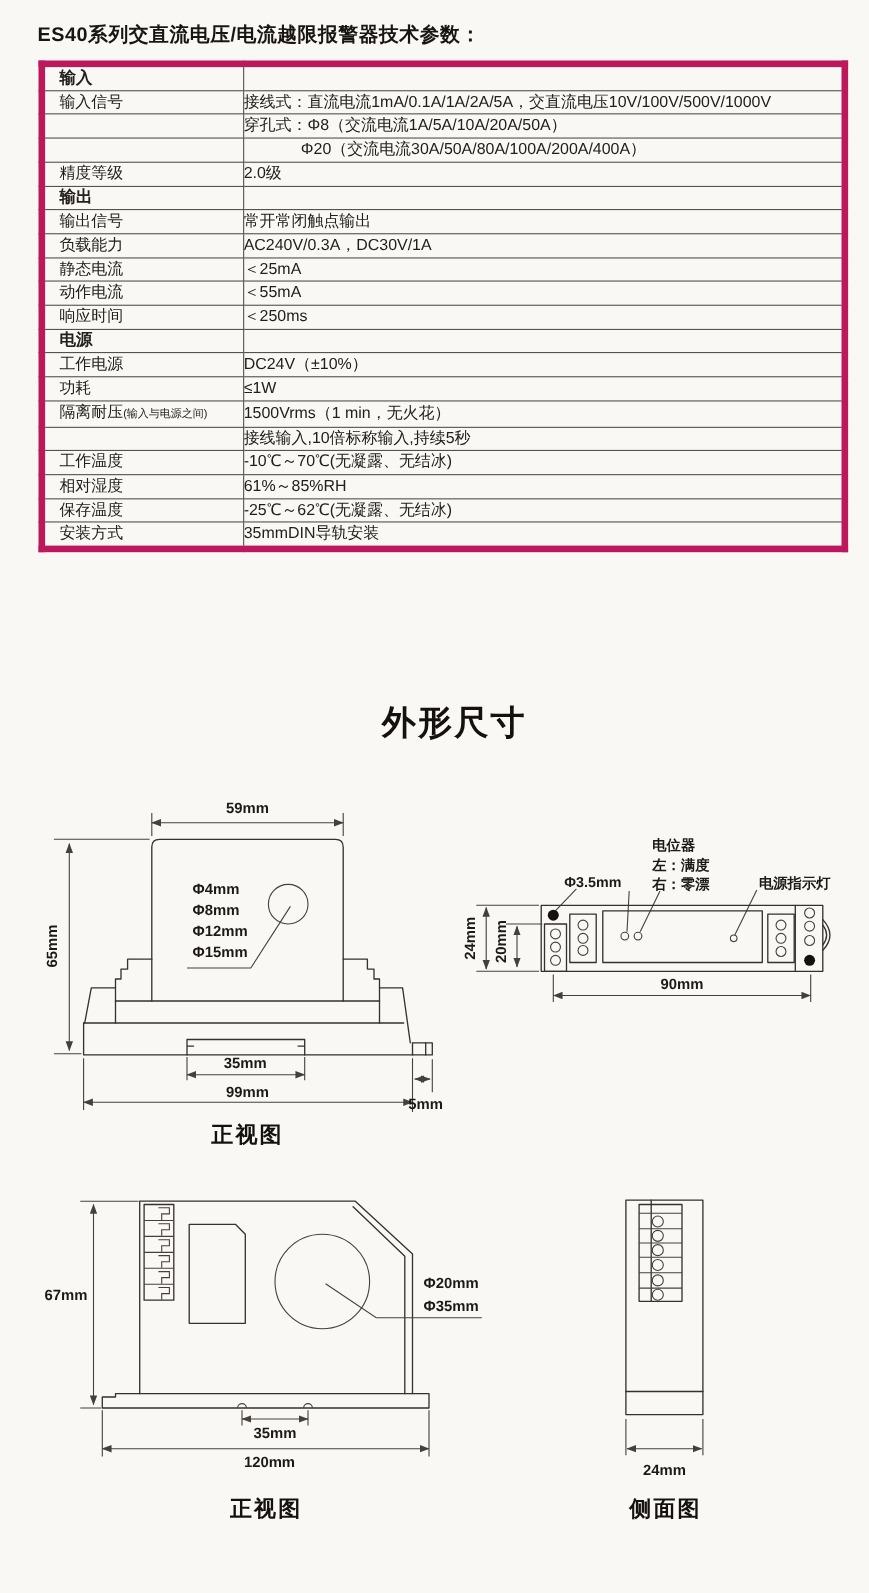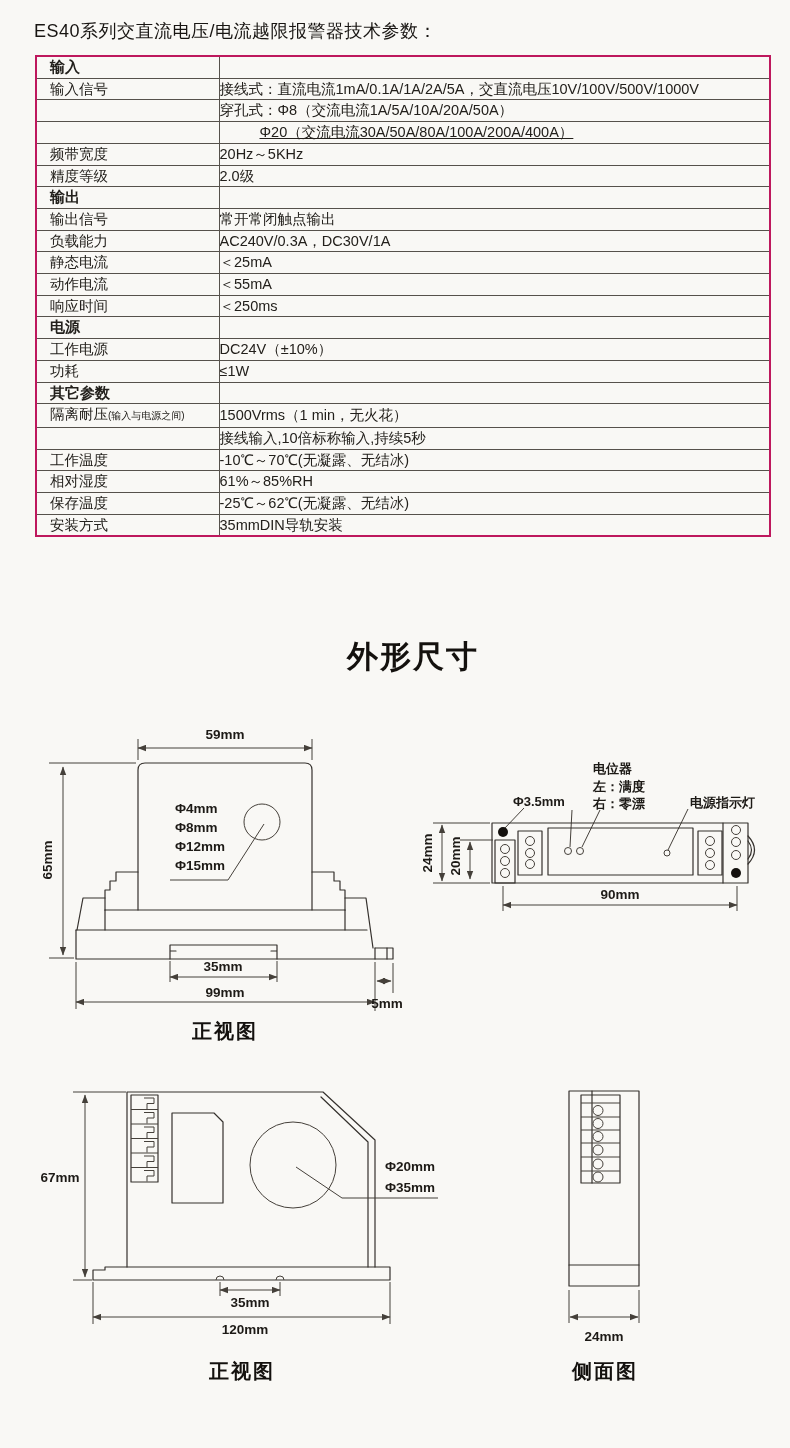--- a/index.html
+++ b/index.html
@@ -5,36 +5,36 @@
   html,body{margin:0;padding:0;}
   body{
     width:790px;height:1448px;position:relative;
     background:#f9f8f5;
     font-family:"Liberation Sans",sans-serif;
     color:#1f1c18;
   }
   .page{position:absolute;inset:0;overflow:hidden;}
   .doc-title{
     position:absolute;left:34px;top:19px;
-    font-size:18px;font-weight:normal;letter-spacing:0.5px;color:#181512;
+    font-size:18px;font-weight:bold;letter-spacing:0.5px;color:#181512;
   }
   table.spec{
     position:absolute;left:35px;top:55px;width:736px;
     border-collapse:collapse;table-layout:fixed;
-    border:2px solid #be185d;
+    border:6px solid #be185d;
     font-size:14.5px;color:#23201c;
   }
   table.spec td{
     border:1px solid #56514b;
     height:20.7px;line-height:20.7px;
     padding:0;white-space:nowrap;overflow:hidden;
   }
   table.spec td.c-label{padding-left:13px;}
   table.spec td.c-value{}
-  table.spec td.c-value.indent{padding-left:40px;text-decoration:underline;}
+  table.spec td.c-value.indent{padding-left:52px;}
   table.spec tr.section td.c-label{font-weight:bold;font-size:15px;}
   table.spec .note{font-size:10px;}
   .outline-title{
     position:absolute;left:0;top:636px;width:100%;
     text-align:center;font-size:31px;font-weight:bold;color:#14110e;
     letter-spacing:2px;
     padding-left:18px;
   }
   .drawing{position:absolute;}
   svg{overflow:visible;}
@@ -71,24 +71,20 @@
         </tr>
         <tr>
           <td class="c-label"></td>
           <td class="c-value">穿孔式：Φ8（交流电流1A/5A/10A/20A/50A）</td>
         </tr>
         <tr>
           <td class="c-label"></td>
           <td class="c-value indent">Φ20（交流电流30A/50A/80A/100A/200A/400A）</td>
         </tr>
         <tr>
-          <td class="c-label">频带宽度</td>
-          <td class="c-value">20Hz～5KHz</td>
-        </tr>
-        <tr>
           <td class="c-label">精度等级</td>
           <td class="c-value">2.0级</td>
         </tr>
         <tr class="section">
           <td class="c-label">输出</td>
           <td class="c-value"></td>
         </tr>
         <tr>
           <td class="c-label">输出信号</td>
           <td class="c-value">常开常闭触点输出</td>
@@ -113,24 +109,20 @@
           <td class="c-label">电源</td>
           <td class="c-value"></td>
         </tr>
         <tr>
           <td class="c-label">工作电源</td>
           <td class="c-value">DC24V（±10%）</td>
         </tr>
         <tr>
           <td class="c-label">功耗</td>
           <td class="c-value">≤1W</td>
-        </tr>
-        <tr class="section">
-          <td class="c-label">其它参数</td>
-          <td class="c-value"></td>
         </tr>
         <tr>
           <td class="c-label">隔离耐压<span class="note">(输入与电源之间)</span></td>
           <td class="c-value">1500Vrms（1 min，无火花）</td>
         </tr>
         <tr>
           <td class="c-label"></td>
           <td class="c-value">接线输入,10倍标称输入,持续5秒</td>
         </tr>
         <tr>

